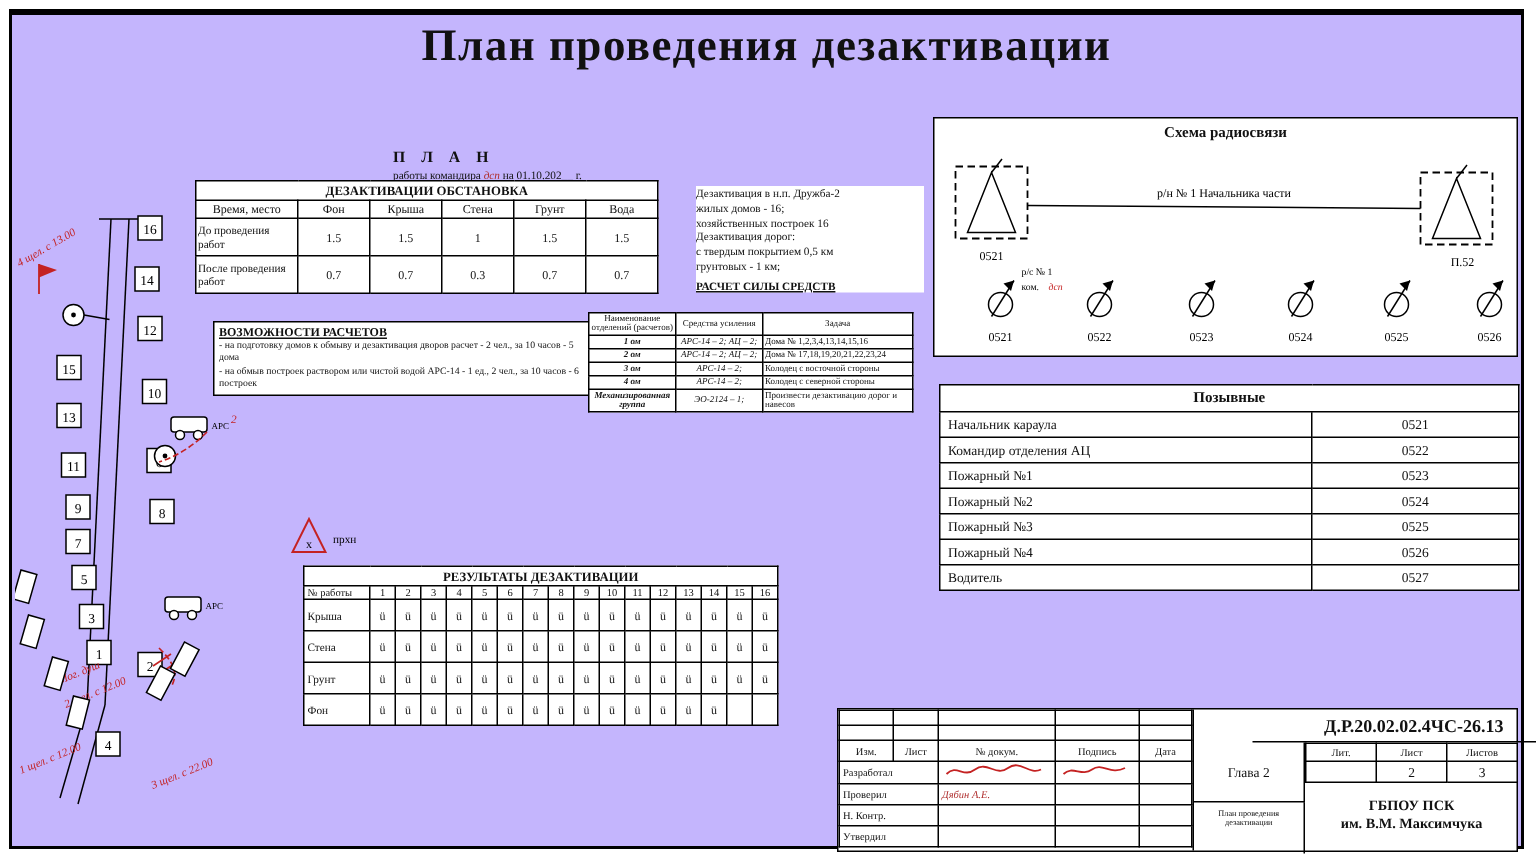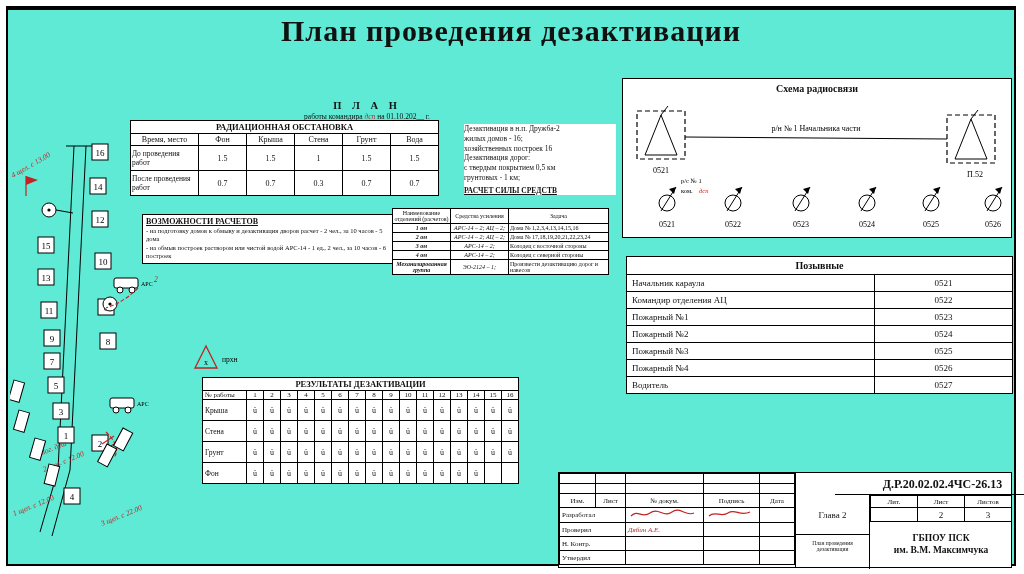--- a/index.html
+++ b/index.html
@@ -1,39 +1,39 @@
 <!DOCTYPE html>
 <html><head>
 <meta charset="utf-8">
 <style>
   * { margin:0; padding:0; box-sizing:border-box; }
   html,body { width:1024px; height:574px; background:#fff; overflow:hidden;
               font-family:"Liberation Serif", serif; color:#111; }
   .sheet { position:absolute; left:6px; top:6px; width:1010px; height:560px;
-           border:2px solid #000; border-top-width:4px; background:#5eead4; }
+           border:2px solid #000; border-top-width:4px; background:#c4b5fd; }
 
   .title { position:absolute; top:4px; left:0; right:0; text-align:center;
            font-size:30px; font-weight:bold; letter-spacing:1px; }
 
   
   .map { position:absolute; left:2px; top:82px; }
   .map .h { fill:#fff; stroke:#000; stroke-width:1; }
   .map .hn { font-size:9px; text-anchor:middle; fill:#000; }
   .map .vl { font-size:6px; fill:#000; }
   .map .pm { font-size:8px; text-anchor:middle; fill:#000; }
   .map .pl { font-size:7.5px; fill:#000; }
   .map .ann { fill:#c42222; font-size:7.5px; font-style:italic; }
   .map .rd { stroke:#c42222; fill:none; stroke-width:1.1; stroke-dasharray:4 2; }
   .ln { stroke:#000; stroke-width:1; fill:none; }
   .wc { fill:#fff; stroke:#000; stroke-width:1; }
   .vb { fill:#fff; stroke:#000; stroke-width:1; }
   svg text { font-family:"Liberation Serif", serif; }
 
   
-  .phead { position:absolute; left:254px; top:90px; width:210px; text-align:center; }
+  .phead { position:absolute; left:254px; top:90px; width:210px; text-align:left; }
   .ph1 { font-size:10.5px; font-weight:bold; letter-spacing:4px; }
   .ph2 { font-size:7.5px; margin-top:1px; }
   .hand { color:#b03030; font-style:italic; }
 
   
   table { border-collapse:collapse; background:#fff; }
   .rad { position:absolute; left:122px; top:110px; table-layout:fixed; }
   .rad th,.rad td { border:1px solid #000; font-size:8px; text-align:center; padding:1px; font-weight:normal; }
   .rad th.t { font-weight:bold; font-size:8.5px; height:13px; }
   .rad td.lbl { text-align:left; font-size:7.5px; }
@@ -260,21 +260,21 @@
     <colgroup>
         <col style="width:68px">
         <col style="width:48px">
         <col style="width:48px">
         <col style="width:48px">
         <col style="width:48px">
         <col style="width:48px">
       </colgroup>
     <tbody>
         <tr>
-          <th class="t" colspan="6">РАДИАЦИОННАЯ ОБСТАНОВКА</th>
+          <th class="t" colspan="6">ДЕЗАКТИВАЦИИ ОБСТАНОВКА</th>
         </tr>
     <tr>
       <th>Время, место</th>
       <th>Фон</th>
       <th>Крыша</th>
       <th>Стена</th>
       <th>Грунт</th>
       <th>Вода</th>
     </tr>
     <tr class="dr">

